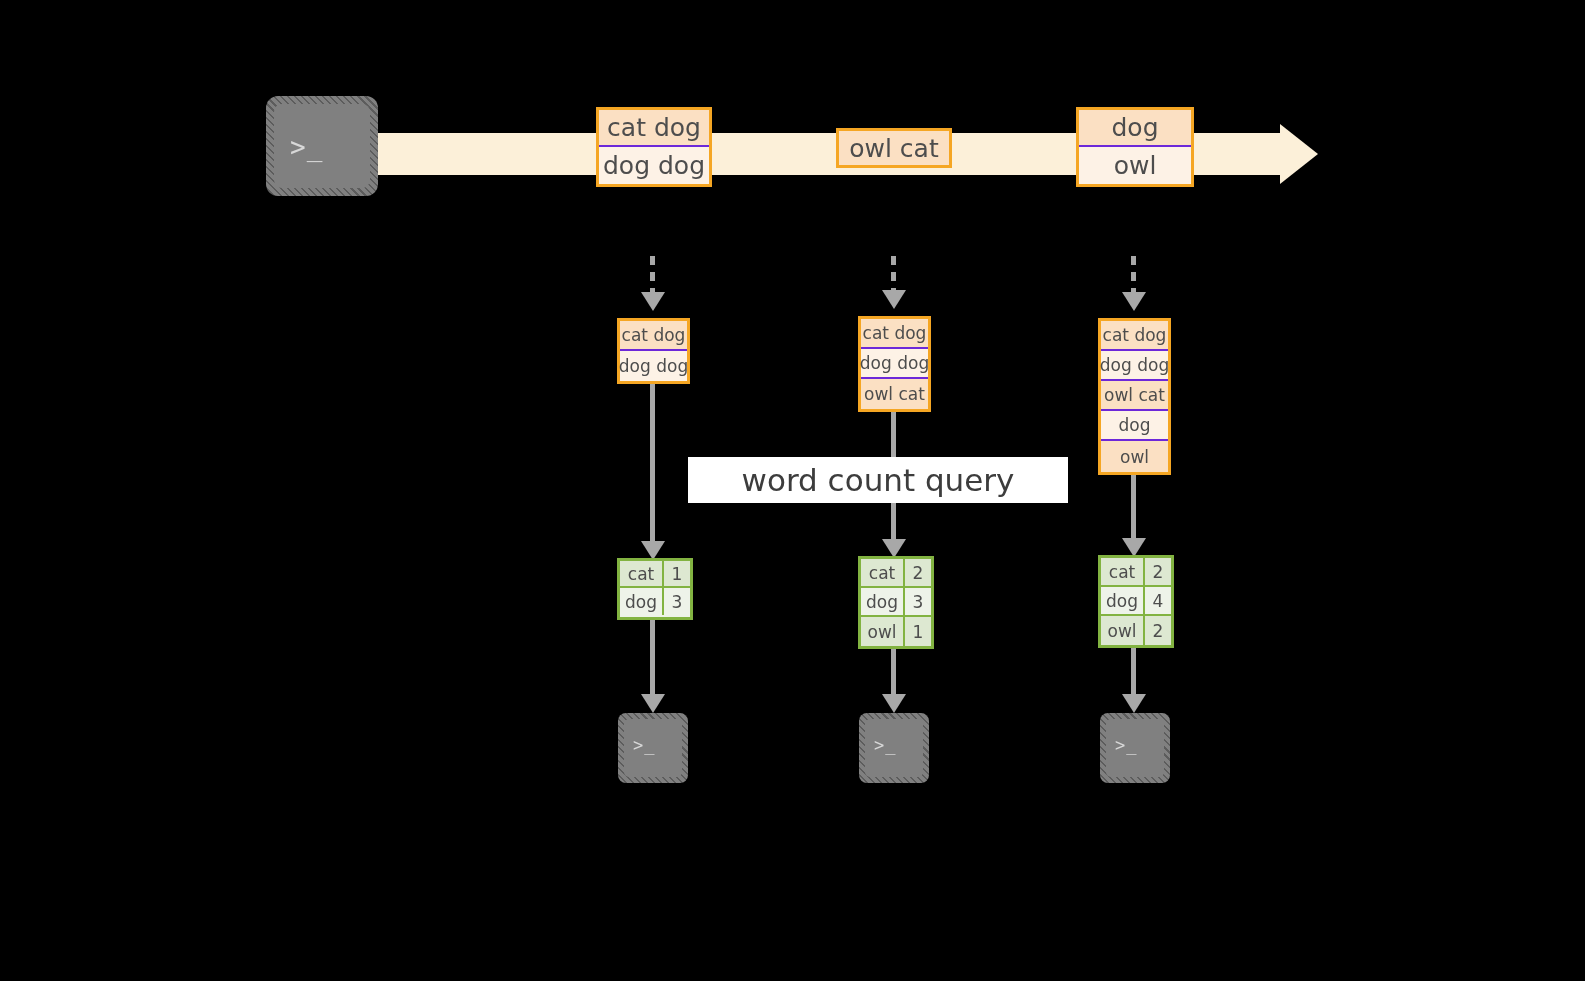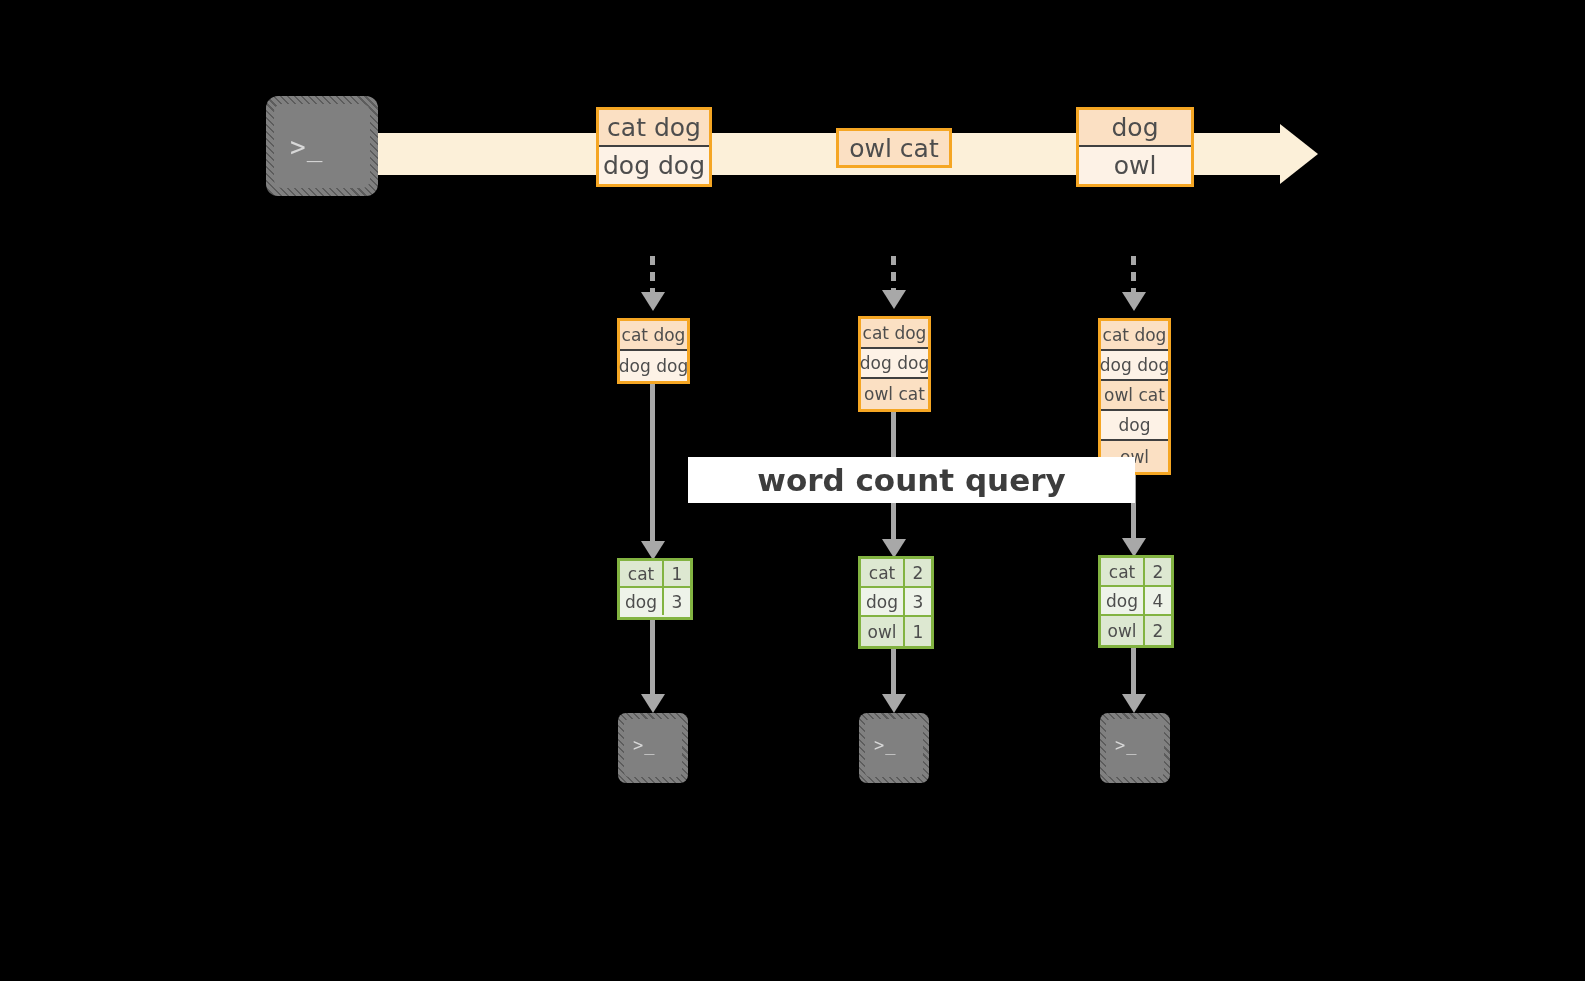--- a/index.html
+++ b/index.html
@@ -69,21 +69,21 @@
     border: 3px solid #f5a623;
     background: #fdf1e4;
   }
   .rec .row {
     box-sizing: border-box;
     display: flex;
     align-items: center;
     justify-content: center;
     color: #4d4d4d;
     white-space: nowrap;
-    border-bottom: 2px solid #404040;
+    border-bottom: 2px solid #6d28d9;
   }
   .rec .row:last-child { border-bottom: none; }
   .rec .row.dark  { background: #fbe0c3; }
   .rec .row.light { background: #fdf2e6; }
 
   
   .rec.big { border-width: 3px; }
   .rec.big .row { font-size: 25px; }
 
   
@@ -272,17 +272,17 @@
   </div>
 
   <div class="conn-line" style="left:1131px; top:648px; height:51px;"></div>
   <div class="conn-head" style="left:1122px; top:694px;"></div>
 
   <div class="terminal small" style="left:1100px; top:713px; width:70px; height:70px;">
     <div class="inner"></div>
     <span class="prompt" style="left:15px; top:24px; font-size:17px;">&gt;_</span>
   </div>
 
-  <div class="banner" style="left:688px; top:457px; width:447px; height:46px;font-weight:bold;">
+  <div class="banner" style="left:688px; top:457px; width:380px; height:46px;">
     <span>word count query</span>
   </div>
 
 </div>
 
 </body></html>

